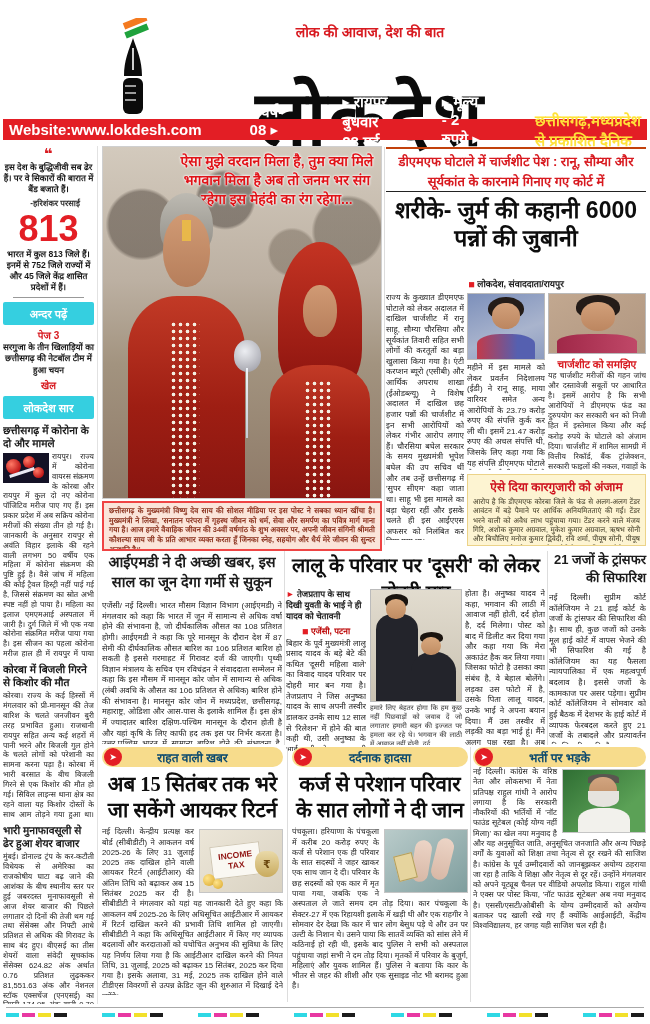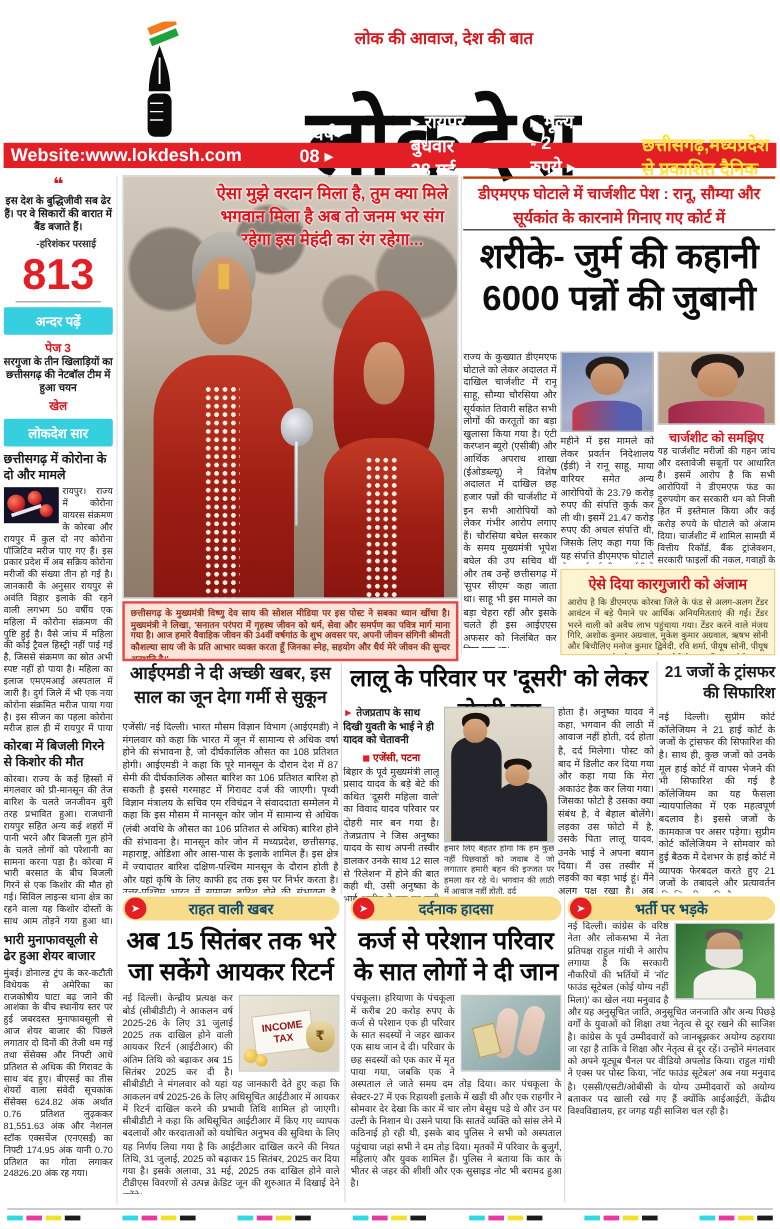--- a/index.html
+++ b/index.html
@@ -62,21 +62,21 @@
   .fwoman .garl{left:34%;width:28%;height:46%;}
   .vessel{position:absolute;left:47%;top:55%;width:10%;height:9%;border-radius:50%;
           background:radial-gradient(circle at 40% 35%,#eceef2,#95959e);}
   .stream{position:absolute;left:51.5%;top:63%;width:2px;height:20%;background:linear-gradient(#eef2f8,#c6ccd8);}
   
   .photocap{left:102px;top:501px;width:280px;height:50px;background:#fbe5da;border:2px solid #ef4444;box-sizing:border-box;
             color:#8c3420;font-size:7.4px;line-height:1.3;text-align:justify;padding:3px 5px;font-weight:bold;overflow:hidden;}
   
   .kicker{left:386px;top:147px;width:260px;height:45px;border-top:2px solid #c2410c;border-bottom:1px solid #222;
           color:#d81a20;font-weight:bold;font-size:13px;line-height:1.5;text-align:center;padding-top:3px;box-sizing:border-box;}
-  .lead-hl{left:386px;top:197px;width:260px;height:78px;font-size:29px;line-height:1.2;font-weight:900;text-align:center;color:#0d0d0d;}
+  .lead-hl{left:386px;top:197px;width:260px;height:78px;font-size:23px;line-height:1.2;font-weight:900;text-align:center;color:#0d0d0d;}
   .lead-by{left:386px;top:277px;width:260px;text-align:center;font-size:9px;font-weight:bold;}
   .redsq{color:#e31e25;font-size:8px;}
   .hbody{font-size:8px;line-height:1.33;text-align:justify;color:#1d1d1d;overflow:hidden;}
   .hbody p{margin:0 0 4px;}
   .lcol1{left:386px;top:293px;width:78px;height:247px;}
   .pphoto{overflow:hidden;border:1px solid #bbb;box-sizing:border-box;position:absolute;}
   .ph1{left:467px;top:293px;width:78px;height:67px;background:linear-gradient(160deg,#7d90bb,#a9b4cd 60%,#8d9cc0);}
   .ph2{left:548px;top:293px;width:98px;height:61px;background:linear-gradient(150deg,#c2a890,#b09680);}
   .ph-hair{position:absolute;border-radius:50% 50% 45% 45%;background:#241c18;}
   .ph-face{position:absolute;border-radius:48%;background:linear-gradient(#d2a07a,#bc8660);}
@@ -107,21 +107,21 @@
   .tjh2{left:54%;top:38%;width:26%;height:10%;}
   .lalu-cap{left:370px;top:704px;width:92px;height:41px;font-size:7px;line-height:1.28;color:#333;text-align:justify;overflow:hidden;}
   .lalu-c2{left:465px;top:589px;width:80px;height:156px;}
   .judges-hl{left:549px;top:551px;width:97px;height:38px;font-size:13px;font-weight:900;text-align:right;line-height:1.4;}
   .judges-body{left:549px;top:593px;width:97px;height:151px;}
   
   .banner{height:20px;border-radius:10px;background:#f7dc8c;position:relative;display:flex;align-items:center;justify-content:center;}
   .banner .btxt{color:#0c4a6e;font-weight:900;font-size:12px;}
   .bicon{position:absolute;left:2px;top:1px;width:18px;height:18px;border-radius:50%;background:#e31e25;color:#fff;
          display:flex;align-items:center;justify-content:center;font-size:9px;}
-  .bstory-hl{font-size:20.5px;font-weight:900;text-align:center;line-height:1.25;margin:5px 0 4px;color:#0d0d0d;}
+  .bstory-hl{font-size:20.5px;font-weight:900;text-align:center;line-height:1.25;margin:5px 0 4px;color:#0d0d0d;font-family:Liberation Serif, serif;}
   .bbody{font-size:7.8px;line-height:1.32;text-align:justify;color:#1d1d1d;overflow:hidden;height:168px;}
   .bimg{float:right;width:84px;height:64px;margin:2px 0 3px 5px;position:relative;overflow:hidden;border:1px solid #c5c5c5;box-sizing:border-box;}
   .bs1{left:102px;top:747px;width:181px;}
   .bs2{left:292px;top:747px;width:176px;}
   .bs3{left:473px;top:747px;width:173px;}
   .itbg{background:linear-gradient(140deg,#ece6d8,#d9d2c2);}
   .itcard{position:absolute;left:14%;top:22%;width:58%;height:50%;background:#faf8f2;border:1px solid #cfc6b2;
           transform:rotate(-7deg);display:flex;align-items:center;justify-content:center;text-align:center;
           font-weight:900;color:#8f1210;font-size:8.5px;line-height:1.1;}
   .coin{position:absolute;border-radius:50%;background:radial-gradient(circle at 35% 35%,#ffe48a,#d9a62a);}
@@ -175,20 +175,21 @@
     <span>▸ रायपुर, बुधवार 28 मई 2025</span>
     <span>▸ मूल्य - 2 रुपये  ▸ पृष्ठ- 12</span>
     <span class="pub">छत्तीसगढ़,मध्यप्रदेश से प्रकाशित दैनिक</span>
   </div>
 
   <aside class="abs sidebar">
     <div class="qmark">❝</div>
     <div class="quote">इस देश के बुद्धिजीवी सब ढेर हैं। पर वे सिकारों की बारात में बैंड बजाते हैं।</div>
     <div class="qauthor">-हरिशंकर परसाई</div>
     <div class="bignum">813</div>
+    <div class="numtext">भारत में कुल 813 जिले हैं। इनमें से 752 जिले राज्यों में और 45 जिले केंद्र शासित प्रदेशों में हैं।</div>
     <div class="sdivider"></div>
     <div class="cyanbar">अन्दर पढ़ें</div>
     <div class="pglabel">पेज 3</div>
     <div class="pgtext">सरगुजा के तीन खिलाड़ियों का छत्तीसगढ़ की नेटबॉल टीम में हुआ चयन</div>
     <div class="pglabel">खेल</div>
     <div class="cyanbar">लोकदेश सार</div>
     <div class="snews-title">छत्तीसगढ़ में कोरोना के दो और मामले</div>
     <div class="snews-body" style="max-height:206px;">
       <span class="virusimg">
         <span class="vdot v1"></span>
@@ -218,20 +219,24 @@
       <div class="body"></div>
       <div class="garl"></div>
     </div>
     <div class="vessel"></div>
     <div class="stream"></div>
   </figure>
   <div class="abs photocap">छत्तीसगढ़ के मुख्यमंत्री विष्णु देव साय की सोशल मीडिया पर इस पोस्ट ने सबका ध्यान खींचा है। मुख्यमंत्री ने लिखा, 'सनातन परंपरा में गृहस्थ जीवन को धर्म, सेवा और समर्पण का पवित्र मार्ग माना गया है। आज हमारे वैवाहिक जीवन की 34वीं वर्षगांठ के शुभ अवसर पर, अपनी जीवन संगिनी श्रीमती कौशल्या साय जी के प्रति आभार व्यक्त करता हूँ जिनका स्नेह, सहयोग और धैर्य मेरे जीवन की सुन्दर अनुभूति है।'</div>
 
   <div class="abs kicker">डीएमएफ घोटाले में चार्जशीट पेश : रानू, सौम्या और सूर्यकांत के कारनामे गिनाए गए कोर्ट में</div>
   <h2 class="abs lead-hl" style="margin:0;">शरीके- जुर्म की कहानी 6000 पन्नों की जुबानी</h2>
+  <div class="abs lead-by">
+    <span class="redsq">◼</span>
+    <span>लोकदेश, संवाददाता/रायपुर</span>
+  </div>
   <div class="abs hbody lcol1">
     <p>राज्य के कुख्यात डीएमएफ घोटाले को लेकर अदालत में दाखिल चार्जशीट में रानू साहू, सौम्या चौरसिया और सूर्यकांत तिवारी सहित सभी लोगों की करतूतों का बड़ा खुलासा किया गया है। एंटी करप्शन ब्यूरो (एसीबी) और आर्थिक अपराध शाखा (ईओडब्ल्यू) ने विशेष अदालत में दाखिल छह हजार पन्नों की चार्जशीट में इन सभी आरोपियों को लेकर गंभीर आरोप लगाए हैं। चौरसिया बघेल सरकार के समय मुख्यमंत्री भूपेश बघेल की उप सचिव थीं और तब उन्हें छत्तीसगढ़ में 'सुपर सीएम' कहा जाता था। साहू भी इस मामले का बड़ा चेहरा रहीं और इसके चलते ही इस आईएएस अफसर को निलंबित कर दिया गया था।</p>
 
   </div>
   <div class="pphoto ph1">
     <div class="ph-hair" style="left:26%;top:4%;width:48%;height:36%;"></div>
     <div class="ph-face" style="left:32%;top:14%;width:36%;height:40%;"></div>
     <div class="ph-dress" style="left:12%;width:76%;height:38%;background:linear-gradient(90deg,#c23a4a,#5560b0 70%);"></div>
   </div>
   <div class="abs hbody lcol2">महीने में इस मामले को लेकर प्रवर्तन निदेशालय (ईडी) ने रानू साहू, माया वारियर समेत अन्य आरोपियों के 23.79 करोड़ रुपए की संपत्ति कुर्क कर ली थी। इसमें 21.47 करोड़ रुपए की अचल संपत्ति थी, जिसके लिए कहा गया कि यह संपत्ति डीएमएफ घोटाले से जुटाई गई थी। तब ईडी ने 2.32 करोड़ रुपये की बेहिसाबी नकदी और आभूषण भी जब्त किए थे, जो डीएमएफ में भ्रष्टाचार के दौरान इन लोक सेवकों से मिले रिश्वत राशि का हिस्सा था।</div>

